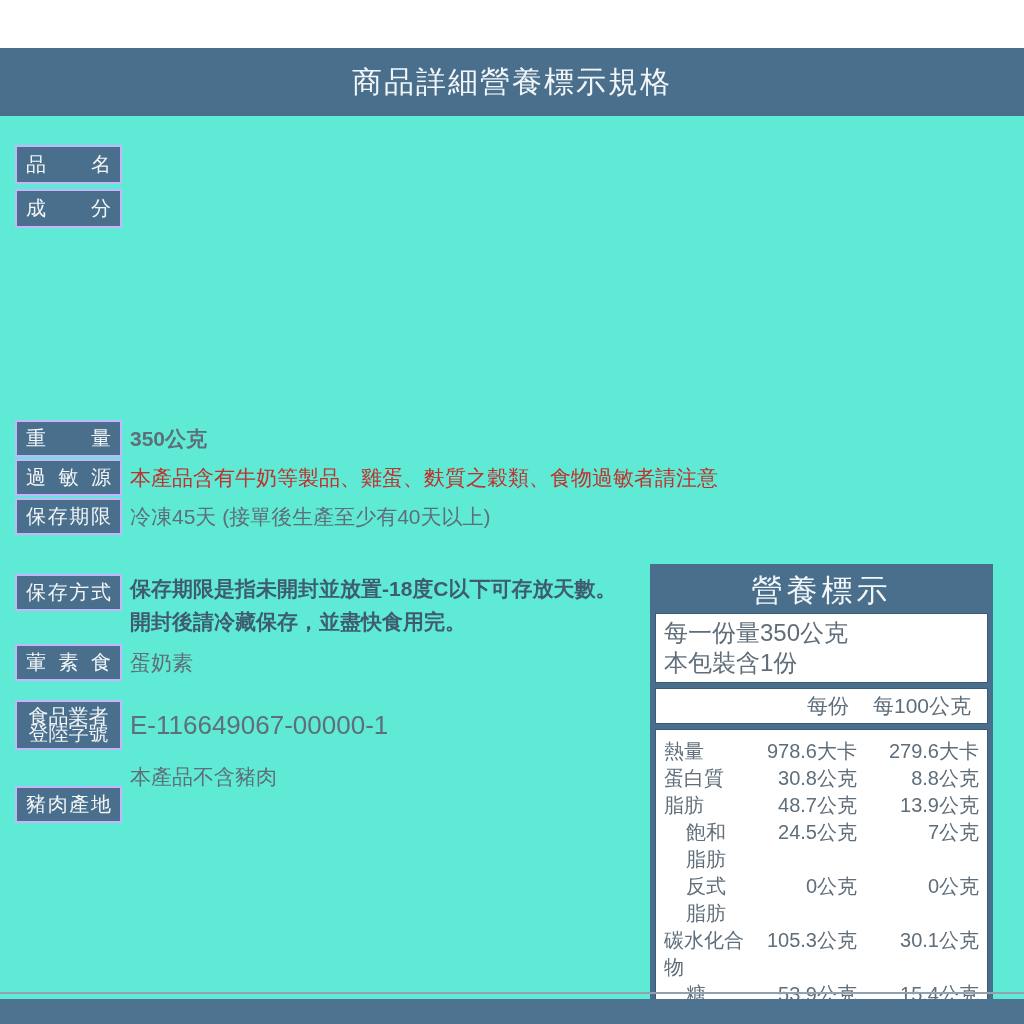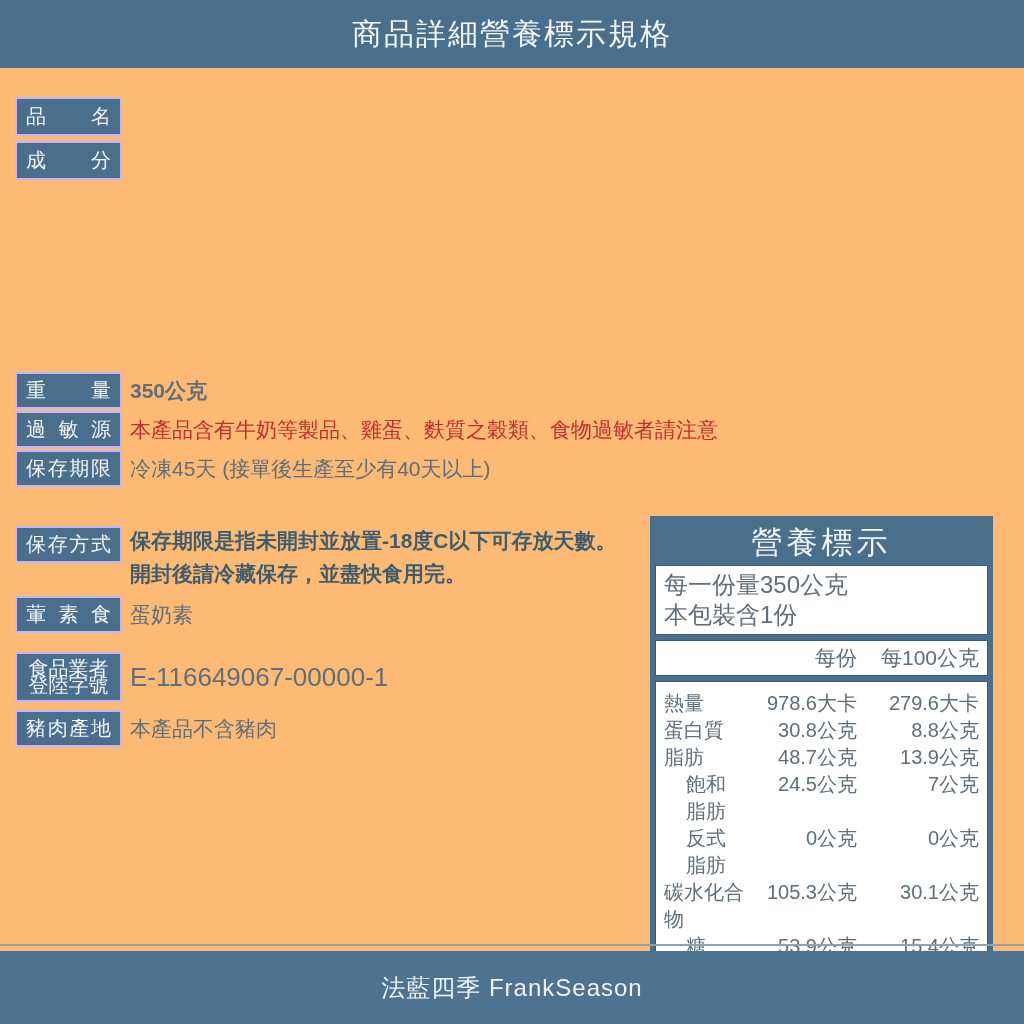--- a/index.html
+++ b/index.html
@@ -1,21 +1,21 @@
 <!DOCTYPE html>
 <html><head>
 <meta charset="utf-8">
 <style>
   html,body{margin:0;padding:0;background:#ffffff;}
   body{
     width:1024px;height:1024px;position:relative;overflow:hidden;
     font-family:"Liberation Sans","DejaVu Sans",sans-serif;
     -webkit-font-smoothing:antialiased;
   }
-  .page{position:absolute;inset:0;background:#fdba74;}
+  .page{position:absolute;inset:0;background:#5eead4;margin-top:48px;}
 
   
   .topbar{
     position:absolute;left:0;top:0;width:1024px;height:68px;
     background:#4a6f8c;display:flex;align-items:center;justify-content:center;
   }
   .topbar h1{
     margin:0;color:#f2f6f8;font-size:30px;font-weight:500;letter-spacing:2px;
   }
 
@@ -51,39 +51,39 @@
 
   .r-diet-lbl{top:596px;}
   .r-diet-val{top:596px;}
 
   .r-reg-lbl{
     top:652px;height:50px;flex-direction:column;justify-content:center;align-items:center;
     font-size:20px;line-height:17px;padding:0;
   }
   .r-reg-val{top:652px;font-size:26px;line-height:50px;}
 
-  .r-pork-lbl{top:710px;}
+  .r-pork-lbl{top:738px;}
   .r-pork-val{top:710px;}
 
   
   .nutri{
     position:absolute;left:650px;top:516px;width:343px;box-sizing:border-box;
     background:#4a6f8c;padding:5px;
   }
   .nutri-title{
     height:44px;display:flex;align-items:center;justify-content:center;
     color:#f2f6f8;font-size:31px;letter-spacing:4px;
   }
   .nutri-box{background:#ffffff;border:1px solid #3a5b76;box-sizing:border-box;}
   .nutri-serving{padding:4px 8px;color:#5f6e7a;font-size:24px;line-height:30px;}
   .nutri-gap{height:5px;}
   .grid{
     display:grid;grid-template-columns:1fr 112px 122px;align-items:baseline;
   }
-  .nutri-colhead{padding:3px 8px 3px 8px;color:#5f6e7a;font-size:21px;}
+  .nutri-colhead{padding:3px 16px 3px 8px;color:#5f6e7a;font-size:21px;}
   .nutri-colhead .c{text-align:right;}
   .nutri-table{padding:8px 8px 8px 8px;color:#5f6e7a;font-size:20px;}
   .nutri-table .row{display:contents;}
   .nutri-table .cell{line-height:27px;}
   .nutri-table .c1{text-align:left;}
   .nutri-table .c1.ind{padding-left:22px;}
   .nutri-table .c2,.nutri-table .c3{text-align:right;}
 
   
   .footer-rule{position:absolute;left:0;top:944px;width:1024px;height:2px;background:#93a1ac;}

